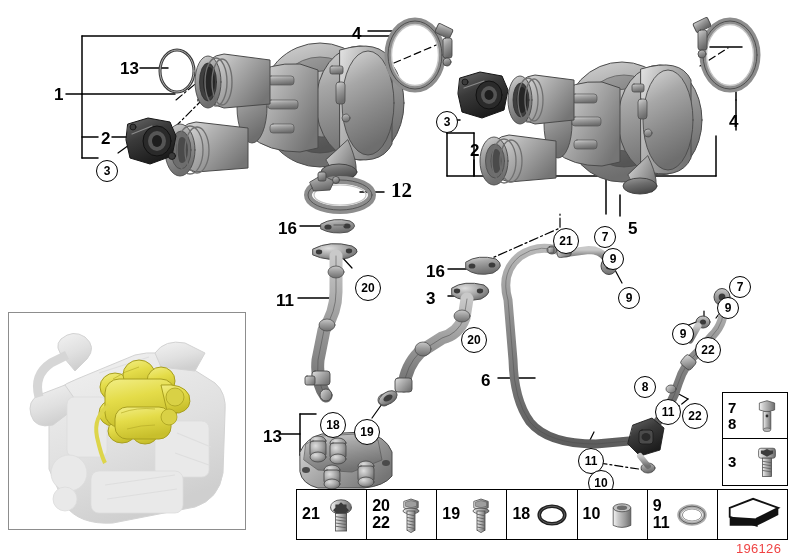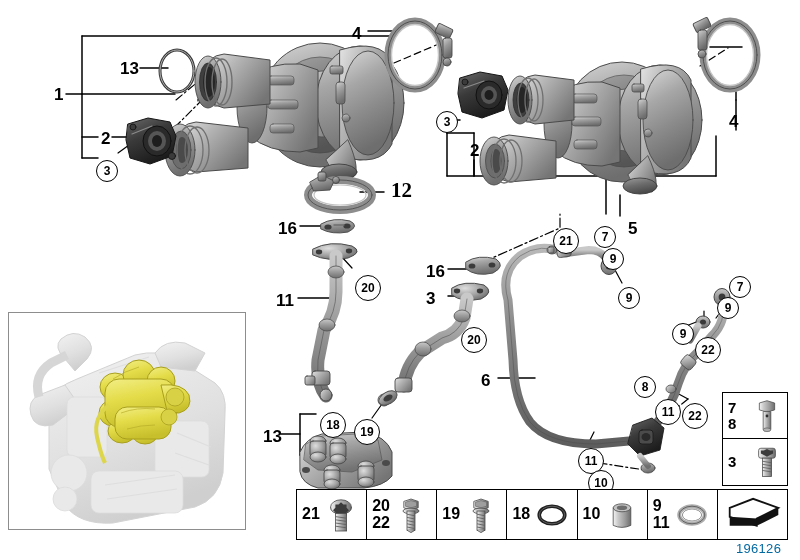--- a/index.html
+++ b/index.html
@@ -58,21 +58,21 @@
   #rlegend .rcell{
     height:50%;border-bottom:1.6px solid #000;box-sizing:border-box;
     position:relative;display:flex;align-items:center;
   }
   #rlegend .rcell:last-child{border-bottom:none;}
   #rlegend .rlbl{font-weight:bold;font-size:15px;margin-left:5px;line-height:1.05;}
   #rlegend .rart{position:absolute;right:3px;top:0;bottom:0;width:34px;}
 
   
   #drawnum{
-    position:absolute;left:736px;top:541px;font-size:13px;color:#0369a1;
+    position:absolute;left:736px;top:541px;font-size:13px;color:#ef4444;
     font-family:"Liberation Sans", sans-serif;letter-spacing:.3px;
   }
 </style>
 </head>
 <body>
 
 <div id="sheet">
 
   <svg class="layer" viewBox="0 0 800 560">
     <defs>

